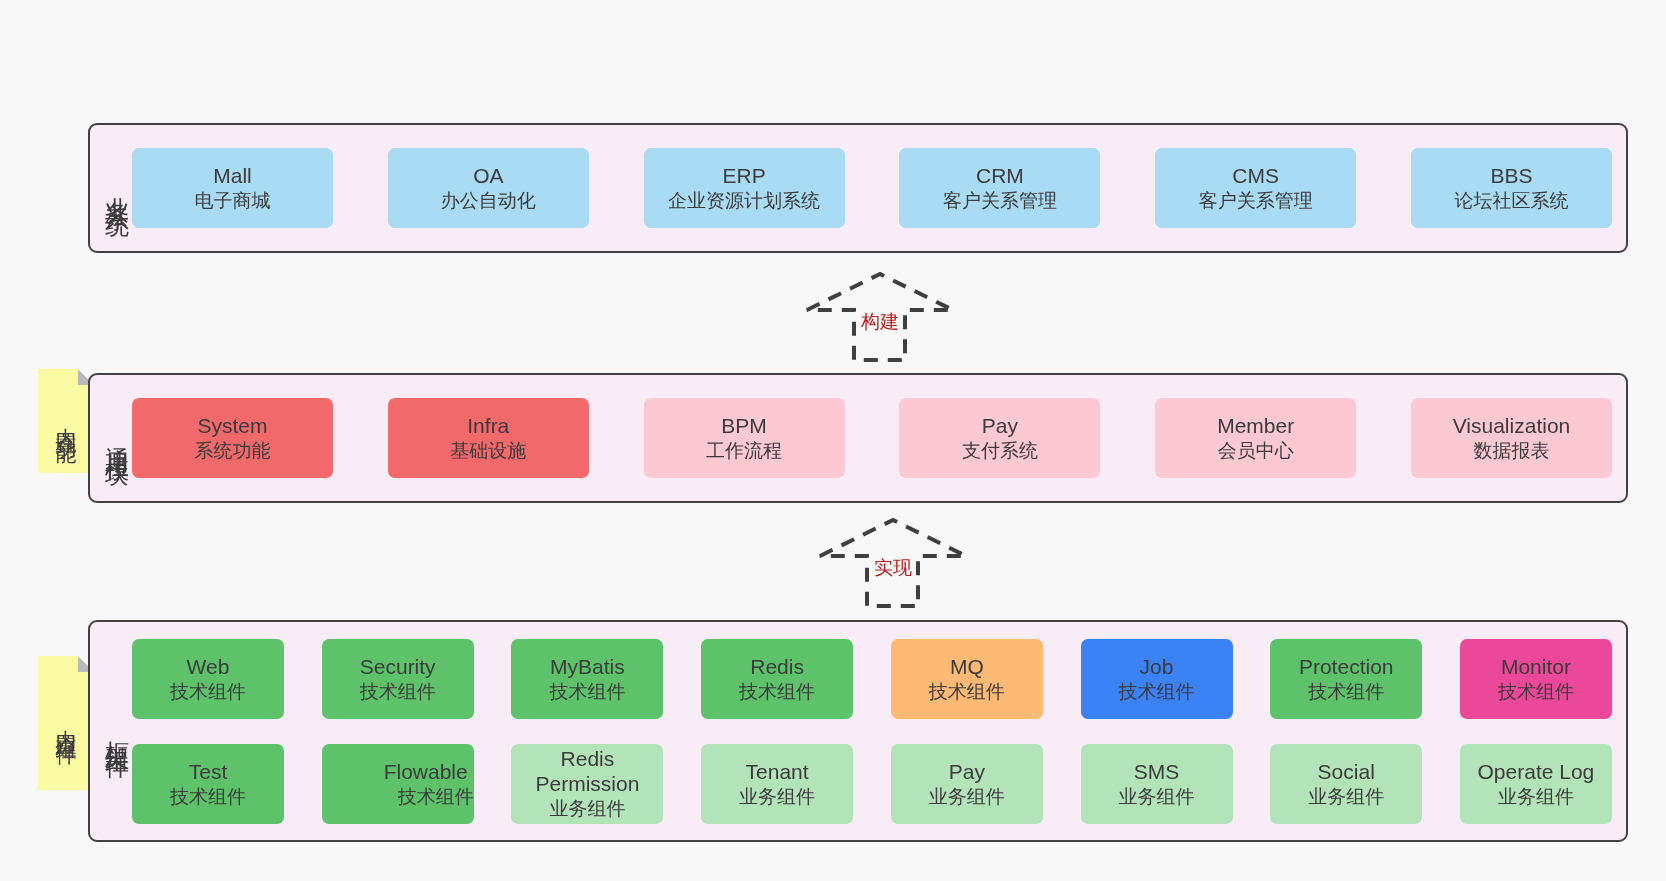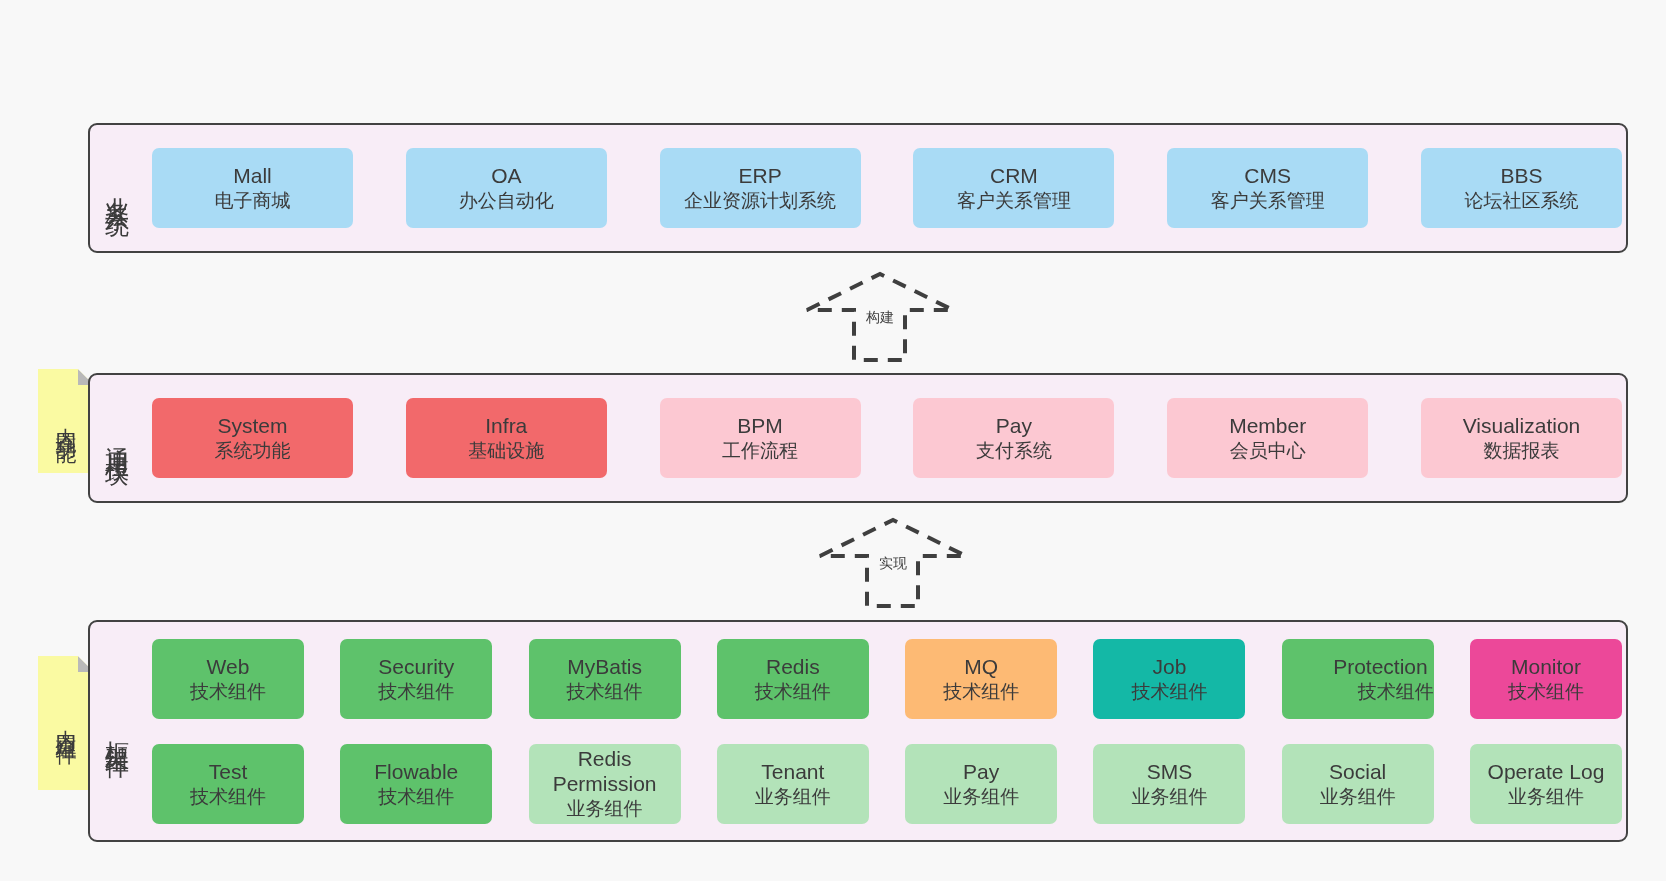--- a/index.html
+++ b/index.html
@@ -14,21 +14,21 @@
   }
   .band-1 { top:123px; height:130px; }
   .band-2 { top:373px; height:130px; }
   .band-3 { top:620px; height:222px; }
 
   .band-label {
     writing-mode:vertical-rl; text-orientation:upright;
     font-size:24px; letter-spacing:5px; line-height:30px;
     margin-left:12px; flex:none; color:#3b3b3b;
   }
-  .band-content { flex:1; margin-left:20px; padding-right:4px; }
+  .band-content { flex:1; padding-right:14px; }
   .row { display:flex; justify-content:space-between; }
   .two-rows { display:flex; flex-direction:column; gap:25px; }
 
   
   .box {
     height:80px; border-radius:7px;
     display:flex; flex-direction:column; justify-content:center; align-items:center;
     text-align:center; line-height:25px; color:#3b3b3b;
   }
   .box .en { font-size:21px; }
@@ -50,21 +50,21 @@
   }
   .fold { position:absolute; top:0; right:0; }
 
   
   .arrow { position:absolute; width:150px; height:92px; z-index:3; }
   .arrow-1 { left:805px; top:270px; }
   .arrow-2 { left:818px; top:516px; }
   .arrow svg { display:block; }
   .arrow-label {
     position:absolute; left:50%; top:38px; transform:translateX(-50%);
-    background:#f8f8f8; font-size:14px; padding:1px 4px; white-space:nowrap; color:#404040;
+    background:#f8f8f8; font-size:19px; padding:1px 4px; white-space:nowrap; color:#b91c1c;
   }
 </style>
 </head>
 <body>
 
 <div class="page">
 
   <div class="sticky sticky-2">
     <svg class="fold" width="16" height="16">
       <polygon points="0,0 16,16 0,16" fill="#b9b9b9"></polygon>
@@ -176,39 +176,39 @@
           <span class="zh">技术组件</span>
         </div>
         <div class="box w-narrow" style="background: rgb(94, 194, 107);">
           <span class="en">Redis</span>
           <span class="zh">技术组件</span>
         </div>
         <div class="box w-narrow" style="background: #fdba74;">
           <span class="en">MQ</span>
           <span class="zh">技术组件</span>
         </div>
-        <div class="box w-narrow" style="background: #14b8a6;">
+        <div class="box w-narrow" style="background: #3b82f6;">
           <span class="en">Job</span>
           <span class="zh">技术组件</span>
         </div>
-        <div class="box w-narrow" style="background: rgb(94, 194, 107); align-items: flex-end;">
+        <div class="box w-narrow" style="background: rgb(94, 194, 107);">
           <span class="en">Protection</span>
           <span class="zh">技术组件</span>
         </div>
         <div class="box w-narrow" style="background: #ec4899;">
           <span class="en">Monitor</span>
           <span class="zh">技术组件</span>
         </div>
       </div>
       <div class="row">
         <div class="box w-narrow" style="background: rgb(94, 194, 107);">
           <span class="en">Test</span>
           <span class="zh">技术组件</span>
         </div>
-        <div class="box w-narrow" style="background: rgb(94, 194, 107);">
+        <div class="box w-narrow" style="background: rgb(94, 194, 107); align-items: flex-end;">
           <span class="en">Flowable</span>
           <span class="zh">技术组件</span>
         </div>
         <div class="box w-narrow" style="background: rgb(179, 227, 185);">
           <span class="en">Redis Permission</span>
           <span class="zh">业务组件</span>
         </div>
         <div class="box w-narrow" style="background: rgb(179, 227, 185);">
           <span class="en">Tenant</span>
           <span class="zh">业务组件</span>

